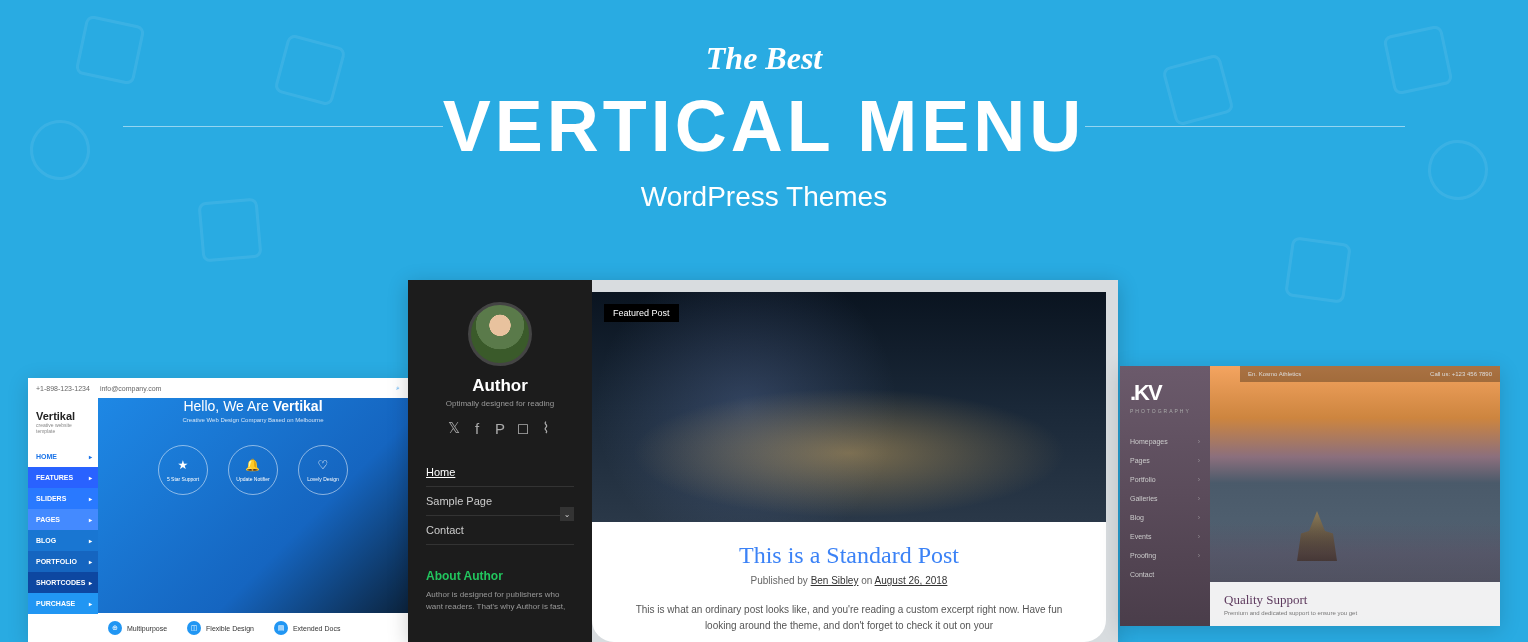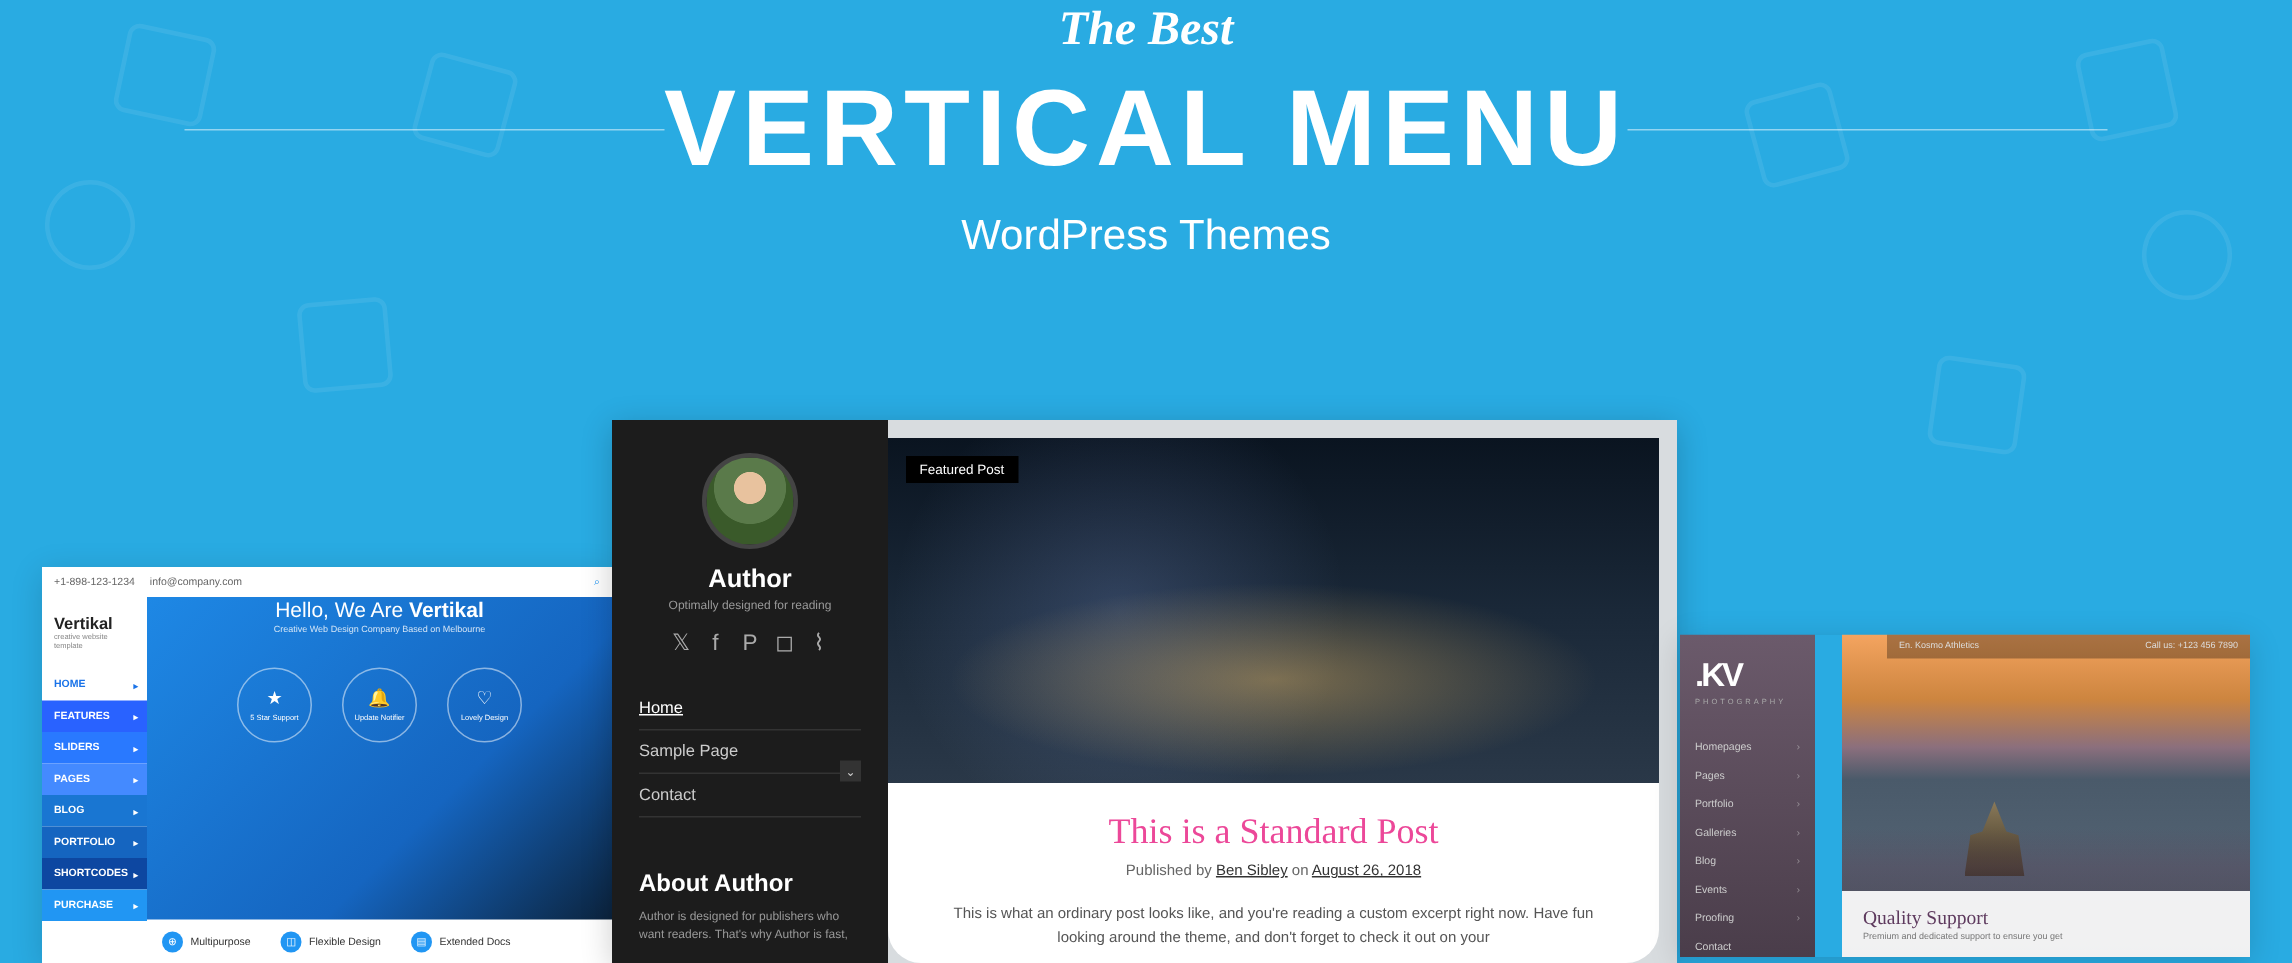--- a/index.html
+++ b/index.html
@@ -2,21 +2,21 @@
 <html><head>
 <meta charset="utf-8">
 <style>
 * { margin: 0; padding: 0; box-sizing: border-box; }
 body { width: 1528px; height: 642px; overflow: hidden; font-family: -apple-system, sans-serif; background: #29abe2; position: relative; }
 
 
 .bg-pattern { position: absolute; inset: 0; opacity: 0.08; }
 .bg-icon { position: absolute; width: 60px; height: 60px; border: 3px solid #fff; border-radius: 8px; }
 
-.hero { position: relative; text-align: center; color: #fff; }
+.hero { position: relative; text-align: center; padding-top: 40px; color: #fff; }
 .hero .kicker { font-family: Georgia, serif; font-style: italic; font-size: 32px; font-weight: 600; margin-bottom: 8px; }
 .hero .title-row { display: flex; align-items: center; justify-content: center; }
 .hero .title-row .line { flex: 1; height: 1px; background: rgba(255,255,255,0.5); max-width: 320px; }
 .hero .title { font-size: 72px; font-weight: 800; letter-spacing: 4px; }
 .hero .subtitle { font-size: 28px; font-weight: 400; margin-top: 14px; }
 
 .previews { position: absolute; left: 0; right: 0; bottom: 0; height: 362px; }
 
 
 .p-left { position: absolute; left: 28px; bottom: 0; width: 380px; height: 264px; background: #fff; box-shadow: 0 4px 20px rgba(0,0,0,0.15); overflow: hidden; }
@@ -54,34 +54,34 @@
 .p-center .sidebar { width: 184px; background: #1c1c1c; color: #ccc; padding: 22px 18px; font-size: 11px; }
 .p-center .avatar { width: 64px; height: 64px; border-radius: 50%; border: 3px solid #444; margin: 0 auto; background: radial-gradient(circle at 50% 35%, #e8c29e 22%, #5a7a4a 23% 50%, #3a5a2a 51%); }
 .p-center .author-name { text-align: center; font-size: 17px; font-weight: 600; color: #fff; margin-top: 10px; }
 .p-center .author-tag { text-align: center; font-size: 8px; color: #999; margin-top: 3px; }
 .p-center .socials { display: flex; gap: 7px; justify-content: center; margin-top: 12px; font-size: 15px; color: #aaa; }
 .p-center .socials span { width: 16px; height: 16px; display: inline-flex; align-items: center; justify-content: center; }
 .p-center .nav { margin-top: 22px; }
 .p-center .nav-item { padding: 8px 0; border-bottom: 1px solid #333; color: #ccc; font-size: 11px; position: relative; }
 .p-center .nav-item.active { text-decoration: underline; color: #fff; }
 .p-center .nav-item .chev { position: absolute; right: 0; background: #333; width: 14px; height: 14px; display: flex; align-items: center; justify-content: center; font-size: 8px; }
-.p-center .about-h { margin-top: 36px; font-size: 16px; font-weight: 700; color: #ffffff; }
+.p-center .about-h { margin-top: 24px; font-size: 12px; font-weight: 700; color: #22c55e; }
 .p-center .about-p { font-size: 8px; color: #999; margin-top: 6px; line-height: 1.5; }
 .p-center .content { flex: 1; background: #fff; margin: 12px 12px 0 0; border-radius: 22px; }
 .p-center .featured-img { height: 230px; background: linear-gradient(180deg, #0a1420 0%, #1a2838 50%, #2a3848 100%); position: relative; }
 .p-center .featured-img::before { content: ''; position: absolute; inset: 0; background: radial-gradient(ellipse 60% 40% at 50% 70%, rgba(255,200,100,0.4), transparent 70%), radial-gradient(circle at 30% 50%, rgba(150,180,255,0.2), transparent 40%); }
 .p-center .badge { position: absolute; top: 12px; left: 12px; background: #000; color: #fff; font-size: 9px; padding: 4px 9px; }
 .p-center .post-body { padding: 20px 28px; text-align: center; }
-.p-center .post-title { font-family: Georgia, serif; font-size: 24px; color: #ec4899; }
+.p-center .post-title { font-family: Georgia, serif; font-size: 24px; color: #3b82f6; }
 .p-center .post-meta { font-size: 10px; color: #666; margin-top: 6px; }
 .p-center .post-meta u { color: #333; }
 .p-center .post-excerpt { font-size: 10px; color: #555; margin-top: 16px; line-height: 1.6; }
 
 
-.p-right { position: absolute; right: 28px; bottom: 4px; width: 380px; height: 215px; box-shadow: 0 4px 20px rgba(0,0,0,0.15); display: flex; overflow: hidden; gap: 18px; }
+.p-right { position: absolute; right: 28px; bottom: 16px; width: 380px; height: 260px; box-shadow: 0 4px 20px rgba(0,0,0,0.15); display: flex; overflow: hidden; }
 .p-right .side { width: 90px; background: linear-gradient(180deg, #6b5a6b 0%, #4a3d4a 100%); color: #ccc; padding: 14px 10px; font-size: 7px; }
 .p-right .kv-logo { font-size: 22px; font-weight: 900; color: #fff; letter-spacing: -2px; }
 .p-right .kv-tag { font-size: 5px; color: #aaa; letter-spacing: 2px; margin-top: 2px; }
 .p-right .kv-nav { margin-top: 18px; }
 .p-right .kv-item { padding: 6px 0; color: #ccc; position: relative; }
 .p-right .kv-item::after { content: '›'; position: absolute; right: 0; opacity: 0.5; }
 .p-right .kv-item:last-child::after { content: ''; }
 .p-right .hero-img { flex: 1; background: linear-gradient(180deg, #f4a460 0%, #cd853f 20%, #8b6f7d 35%, #4a5a6a 45%, #5a6a7a 100%); position: relative; padding-left: 30px; }
 .p-right .hero-img::before { content: ''; position: absolute; left: 30%; bottom: 25%; width: 40px; height: 50px; background: linear-gradient(180deg, #8a7a5a, #3a3020); clip-path: polygon(50% 0%, 70% 40%, 90% 45%, 100% 100%, 0% 100%, 10% 45%, 30% 40%); }
 .p-right .hero-img::after { content: ''; position: absolute; bottom: 0; left: 0; right: 0; height: 40%; background: linear-gradient(180deg, transparent, rgba(90,70,90,0.4) 30%, rgba(60,50,60,0.6)); }

